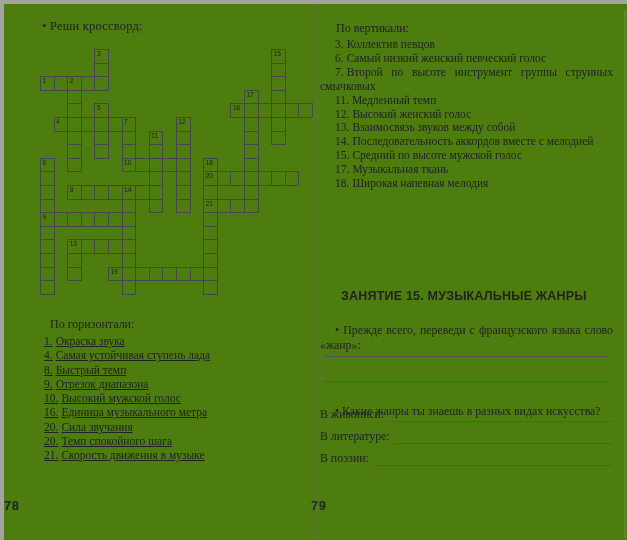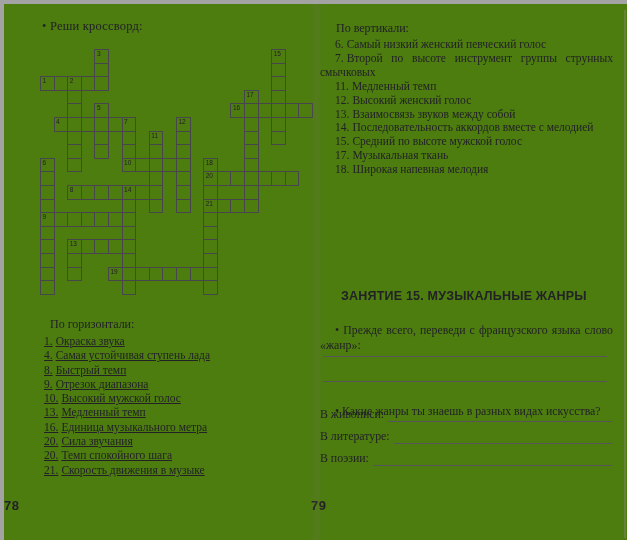--- a/index.html
+++ b/index.html
@@ -246,33 +246,33 @@
         <div class="cw-cell" style="left: 163.2px; top: 231.2px; width: 14.6px; height: 14.6px;"></div>
       </div>
 
     <div class="across-head">По горизонтали:</div>
     <ul class="clue-list across">
       <li class="clue"><span class="n">1.</span><span>Окраска звука</span></li>
       <li class="clue"><span class="n">4.</span><span>Самая устойчивая ступень лада</span></li>
       <li class="clue"><span class="n">8.</span><span>Быстрый темп</span></li>
       <li class="clue"><span class="n">9.</span><span>Отрезок диапазона</span></li>
       <li class="clue"><span class="n">10.</span><span>Высокий мужской голос</span></li>
-      <li class="clue"><span class="n">13.</span><span>Медленный темп</span></li>
       <li class="clue"><span class="n">16.</span><span>Единица музыкального метра</span></li>
       <li class="clue"><span class="n">20.</span><span>Сила звучания</span></li>
       <li class="clue"><span class="n">20.</span><span>Темп спокойного шага</span></li>
       <li class="clue"><span class="n">21.</span><span>Скорость движения в музыке</span></li>
     </ul>
 
     <div class="pagenum">78</div>
   </div>
 
   <div class="page right">
     <div class="down-head">По вертикали:</div>
     <ul class="clue-list down">
+      <li class="clue"><span class="n">3.</span><span>Коллектив певцов</span></li>
       <li class="clue"><span class="n">6.</span><span>Самый низкий женский певческий голос</span></li>
       <li class="clue"><span class="n">7.</span><span>Второй по высоте инструмент группы струнных смычковых</span></li>
       <li class="clue"><span class="n">11.</span><span>Медленный темп</span></li>
       <li class="clue"><span class="n">12.</span><span>Высокий женский голос</span></li>
       <li class="clue"><span class="n">13.</span><span>Взаимосвязь звуков между собой</span></li>
       <li class="clue"><span class="n">14.</span><span>Последовательность аккордов вместе с мелодией</span></li>
       <li class="clue"><span class="n">15.</span><span>Средний по высоте мужской голос</span></li>
       <li class="clue"><span class="n">17.</span><span>Музыкальная ткань</span></li>
       <li class="clue"><span class="n">18.</span><span>Широкая напевная мелодия</span></li>
     </ul>

